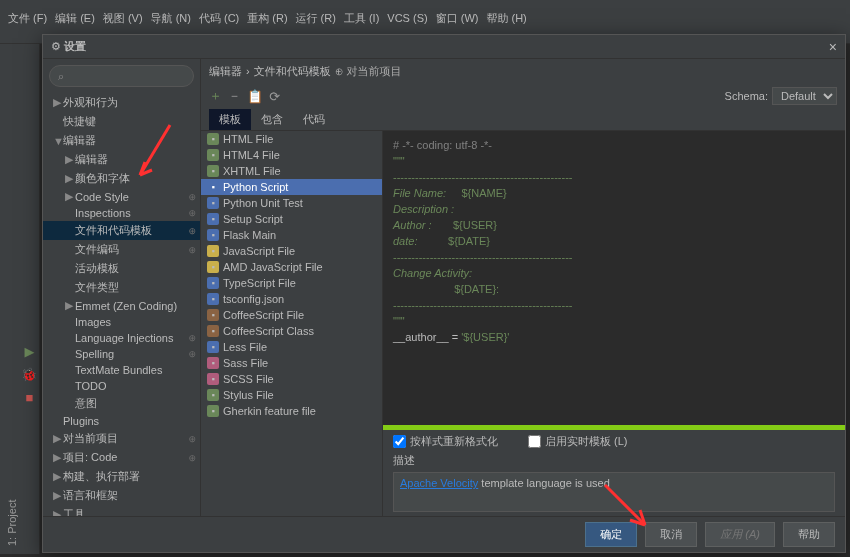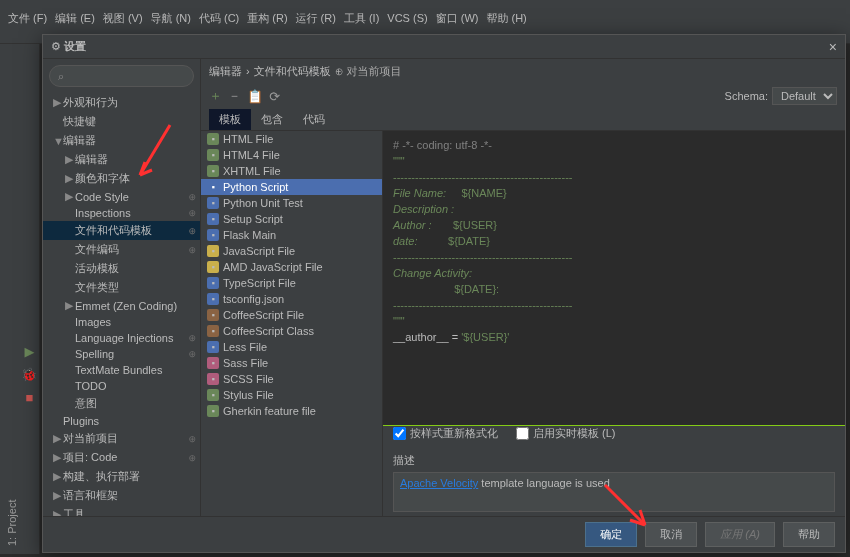--- a/index.html
+++ b/index.html
@@ -39,21 +39,21 @@
 .filelist { width: 182px; background: #3c3f41; border-right: 1px solid #323232; overflow: auto; }
 .file-item { padding: 2px 6px; display: flex; align-items: center; gap: 4px; cursor: default; color: #bbbbbb; white-space: nowrap; }
 .file-item.sel { background: #4b6eaf; color: #fff; }
 .ficon { width: 12px; height: 12px; display: inline-flex; align-items: center; justify-content: center; font-size: 9px; border-radius: 2px; }
 .editor-area { flex: 1; display: flex; flex-direction: column; }
 .editor { flex: 1; background: #2b2b2b; padding: 6px 10px; font-family: "Consolas", monospace; font-size: 12px; line-height: 16px; overflow: auto; }
 .editor .c-gray { color: #808080; }
 .editor .c-green { color: #6a8759; }
 .editor .c-str { color: #6a8759; font-style: italic; }
 .editor .c-dash { color: #6a8759; }
-.checks { height: 24px; display: flex; align-items: flex-start; gap: 18px; padding: 0 10px; background: #3c3f41; border-top: 1px solid #84cc16; }
+.checks { height: 24px; display: flex; align-items: flex-end; gap: 30px; padding: 0 10px; background: #3c3f41; border-top: 5px solid #84cc16; }
 .checks label { display: flex; align-items: center; gap: 4px; cursor: pointer; }
 .desc-sec { padding: 4px 10px; }
 .desc-box { background: #45494a; border: 1px solid #555; padding: 4px 6px; margin-top: 4px; height: 40px; }
 .desc-box a { color: #287bde; text-decoration: underline; }
 .dlg-foot { height: 36px; display: flex; align-items: center; justify-content: flex-end; gap: 8px; padding: 0 10px; border-top: 1px solid #323232; }
 .btn { background: #4c5052; border: 1px solid #5e6060; color: #bbbbbb; padding: 4px 14px; cursor: pointer; }
 .btn.primary { background: #365880; border-color: #4c708c; color: #fff; text-align: right; }
 .btn.disabled { color: #777; font-style: italic; }
 .arrow-red { position: absolute; pointer-events: none; }
 .arrow-red.a1 { left: 130px; top: 120px; }

